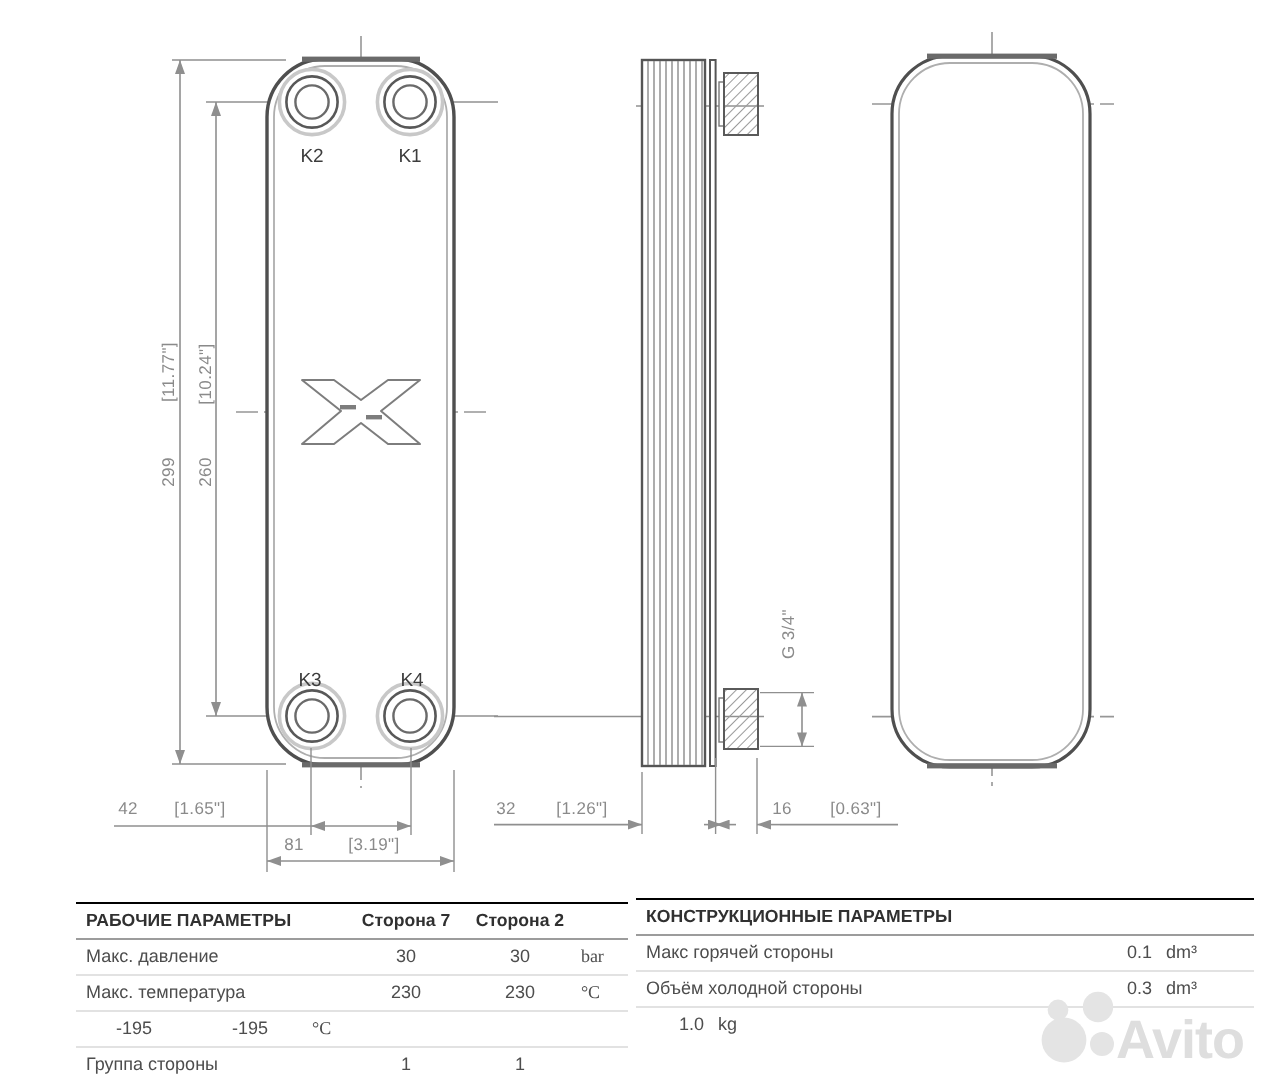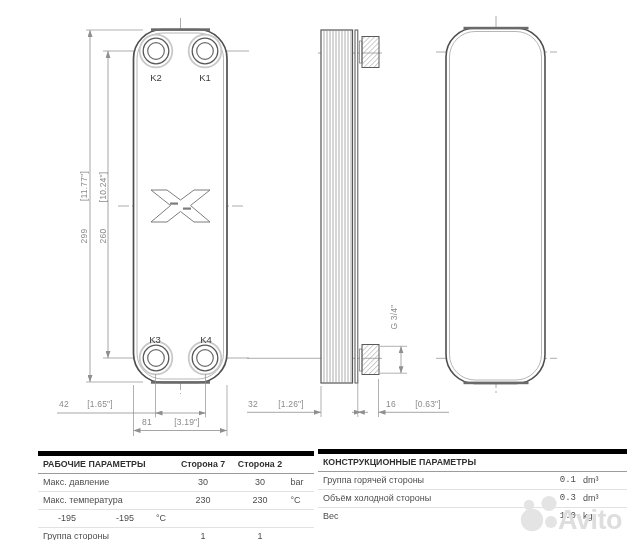--- a/index.html
+++ b/index.html
@@ -6,31 +6,31 @@
   body{width:632px;height:540px;background:#ffffff;position:relative;overflow:hidden;
        font-family:"Liberation Sans",sans-serif;}
   #stage{position:absolute;left:0;top:0;width:632px;height:540px;}
   svg text{font-family:"Liberation Sans",sans-serif;}
   .dimtxt{font-size:8.5px;fill:#8a8a8a;letter-spacing:.2px;}
   .portlbl{font-size:9.5px;fill:#3d3d3d;}
   
   .tbl{position:absolute;font-size:9px;color:#4d4d4d;}
   .tbl-left{left:38px;top:451px;width:276px;}
   .tbl-right{left:318px;top:449px;width:309px;}
-  .thead{display:flex;align-items:flex-end;border-top:5px solid #000000;
+  .thead{display:flex;align-items:flex-end;border-top:1px solid #000000;
          border-bottom:1px solid #9c9c9c;padding:3px 0 4px 0;
          font-weight:bold;color:#303030;font-size:8.8px;}
   .trow{display:flex;align-items:flex-end;padding:3px 0 4px 0;border-bottom:1px solid #e2e2e2;}
   .trow.last{border-bottom:none;}
   .c-name{width:134px;padding-left:5px;}
   .c-v1{width:58px;text-align:center;}
   .c-v2{width:58px;text-align:center;}
-  .c-u{width:24px;padding-left:2px;}
+  .c-u{width:24px;padding-left:2px;font-family:Liberation Serif, serif;}
   .c-rn{flex:1;padding-left:5px;}
-  .c-rv{width:34px;text-align:right;font-family:Liberation Mono, monospace;}
+  .c-rv{width:34px;text-align:right;}
   .c-ru{width:44px;padding-left:7px;}
   .wm{position:absolute;left:468px;top:483px;width:164px;height:57px;pointer-events:none;}
 </style>
 </head>
 <body>
 
 <div id="stage">
 
 <svg width="632" height="450" viewBox="0 0 632 450">
   <defs>
@@ -211,31 +211,30 @@
     <div class="c-u"></div>
   </div>
 </div>
 
 
 <div class="tbl tbl-right">
   <div class="thead">
     <div class="c-rn">КОНСТРУКЦИОННЫЕ ПАРАМЕТРЫ</div>
   </div>
   <div class="trow">
-    <div class="c-rn">Группа горячей стороны</div>
+    <div class="c-rn">Макс горячей стороны</div>
     <div class="c-rv">0.1</div>
     <div class="c-ru">dm³</div>
   </div>
   <div class="trow">
     <div class="c-rn">Объём холодной стороны</div>
     <div class="c-rv">0.3</div>
     <div class="c-ru">dm³</div>
   </div>
   <div class="trow last">
-    <div class="c-rn">Вес</div>
     <div class="c-rv">1.0</div>
     <div class="c-ru">kg</div>
   </div>
 </div>
 
 
 <svg class="wm" width="164" height="57" viewBox="0 0 164 57">
   <g fill="#e4e4e4">
     <circle cx="61" cy="22" r="5.2"></circle>
     <circle cx="81" cy="20.5" r="7.6"></circle>

